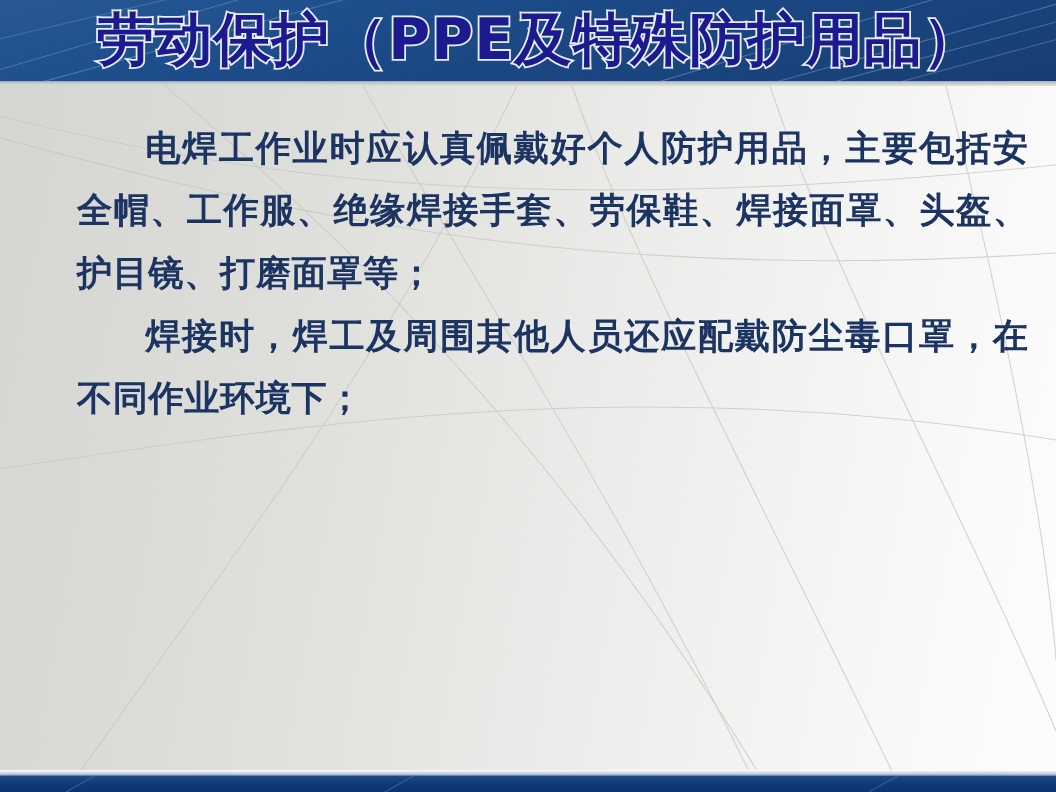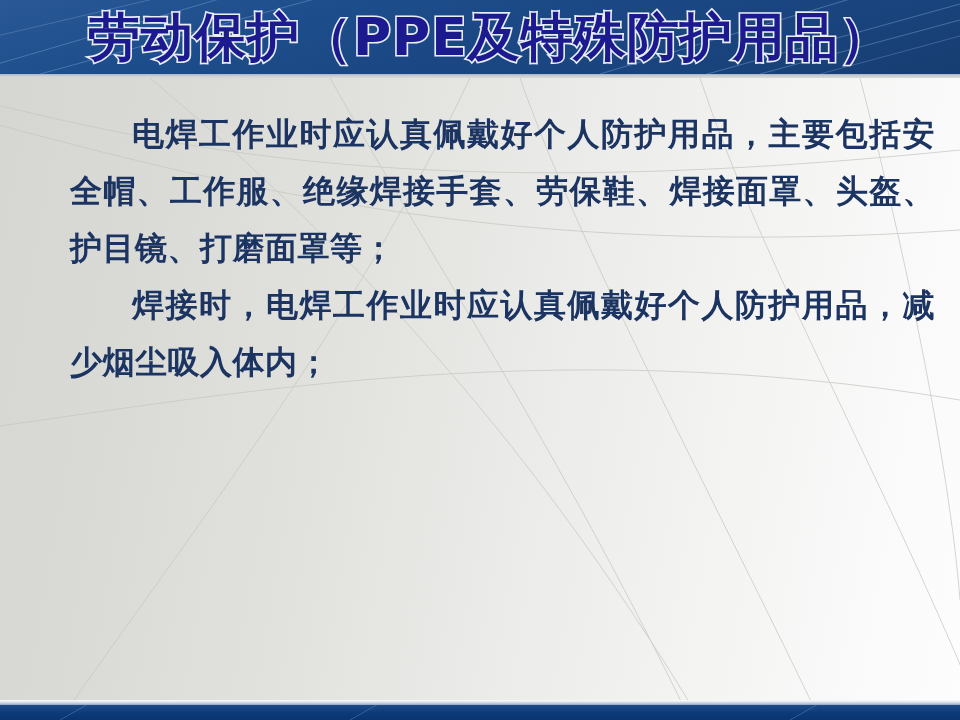--- a/index.html
+++ b/index.html
@@ -150,21 +150,21 @@
         <path d="M 820 74 L 960 36"></path>
       </g>
     </svg>
   </div>
   <div id="header-bottom-edge"></div>
 
   <div id="slide-title">劳动保护（PPE及特殊防护用品）</div>
 
   <div id="body-text">
     <p class="para navy">电焊工作业时应认真佩戴好个人防护用品，主要包括安全帽、工作服、绝缘焊接手套、劳保鞋、焊接面罩、头盔、护目镜、打磨面罩等；</p>
-    <p class="para navy">焊接时，电焊工作业时应认真佩戴好个人防护用品，减少烟尘吸入体内；</p>
+    <p class="para navy">焊接时，焊工及周围其他人员还应配戴防尘毒口罩，在不同作业环境下；</p>
   </div>
 
   <div id="footer-top-edge"></div>
   <div id="footer-bar">
     <svg width="960" height="15" viewBox="0 0 960 15" preserveAspectRatio="none">
       <g fill="none" stroke="#5b85bb" stroke-width="1" opacity="0.5">
         <path d="M 60 15 L 90 -2"></path>
         <path d="M 350 15 L 380 -2"></path>
         <path d="M 790 15 L 820 -2"></path>
         <path d="M 1030 15 L 1060 -2"></path>

